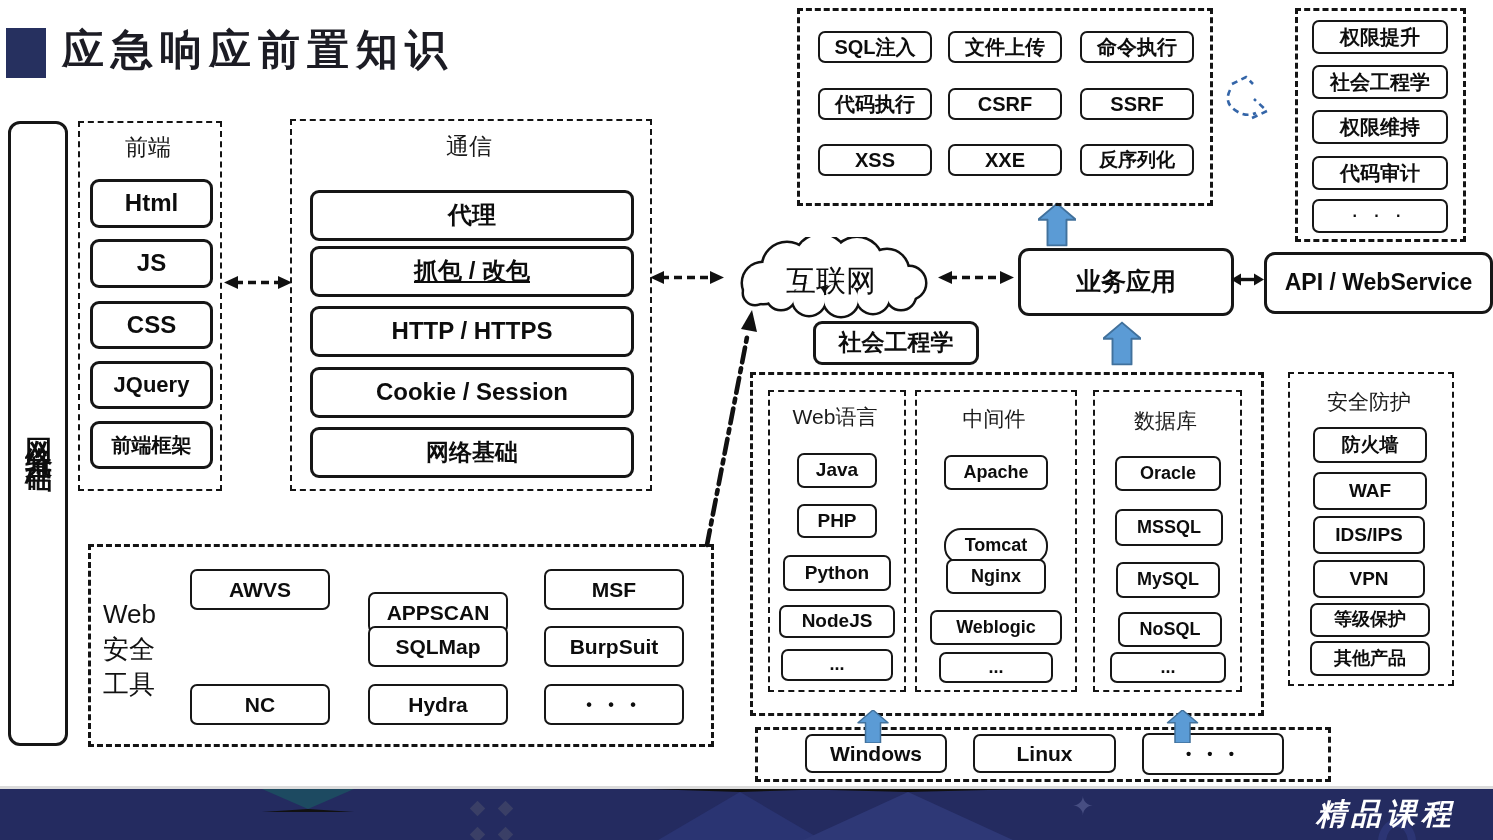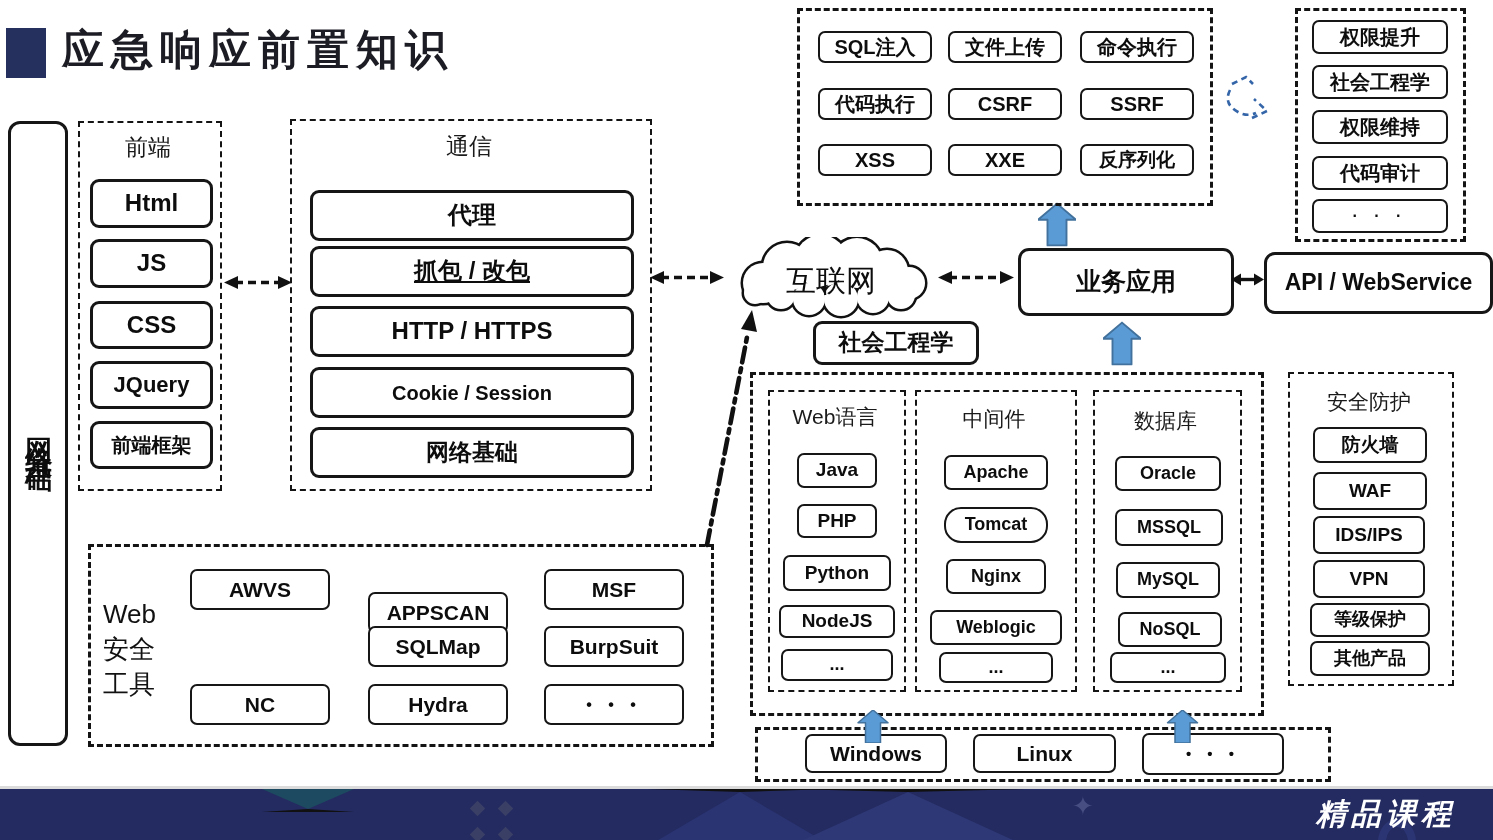--- a/index.html
+++ b/index.html
@@ -40,21 +40,21 @@
   <div class="box" style="left:90px;top:239px;width:117px;height:43px;font-size:24px;">JS</div>
   <div class="box" style="left:90px;top:301px;width:117px;height:42px;font-size:24px;">CSS</div>
   <div class="box" style="left:90px;top:361px;width:117px;height:42px;font-size:22px;">JQuery</div>
   <div class="box" style="left:90px;top:421px;width:117px;height:42px;font-size:20px;">前端框架</div>
 
   <div class="group" style="left:290px;top:119px;width:358px;height:368px;"></div>
   <div class="gtitle" style="left:290px;top:131px;width:358px;font-size:23px;">通信</div>
   <div class="box" style="left:310px;top:190px;width:318px;height:45px;font-size:24px;">代理</div>
   <div class="box" style="left:310px;top:246px;width:318px;height:45px;font-size:24px;text-decoration:underline;">抓包 / 改包</div>
   <div class="box" style="left:310px;top:306px;width:318px;height:45px;font-size:24px;">HTTP / HTTPS</div>
-  <div class="box" style="left:310px;top:367px;width:318px;height:45px;font-size:20px;">Cookie / Session</div>
+  <div class="box" style="left:310px;top:367px;width:318px;height:45px;font-size:24px;">Cookie / Session</div>
   <div class="box" style="left:310px;top:427px;width:318px;height:45px;font-size:23px;">网络基础</div>
 
   <svg class="abs" style="left:224px;top:274px;" width="68" height="17" viewBox="0 0 68 17">
     <line x1="11" y1="8.5" x2="57" y2="8.5" stroke="#111" stroke-width="3.6" stroke-dasharray="8 5"></line>
     <polygon points="0,8.5 14,2 14,15" fill="#111"></polygon>
       <polygon points="68,8.5 54,2 54,15" fill="#111"></polygon>
   </svg>
   <svg class="abs" style="left:650px;top:269px;" width="74" height="17" viewBox="0 0 74 17">
     <line x1="11" y1="8.5" x2="63" y2="8.5" stroke="#111" stroke-width="3.6" stroke-dasharray="8 5"></line>
     <polygon points="0,8.5 14,2 14,15" fill="#111"></polygon>
@@ -163,21 +163,21 @@
   <div class="gtitle" style="left:768px;top:403px;width:134px;font-size:21px;">Web语言</div>
   <div class="box thin" style="left:797px;top:453px;width:76px;height:31px;font-size:19px;">Java</div>
   <div class="box thin" style="left:797px;top:504px;width:76px;height:30px;font-size:19px;">PHP</div>
   <div class="box thin" style="left:783px;top:555px;width:104px;height:32px;font-size:19px;">Python</div>
   <div class="box thin" style="left:779px;top:605px;width:112px;height:29px;font-size:19px;">NodeJS</div>
   <div class="box thin" style="left:781px;top:649px;width:108px;height:28px;font-size:18px;">...</div>
 
   <div class="group" style="left:915px;top:390px;width:158px;height:298px;"></div>
   <div class="gtitle" style="left:915px;top:405px;width:158px;font-size:21px;">中间件</div>
   <div class="box thin" style="left:944px;top:455px;width:100px;height:31px;font-size:18px;">Apache</div>
-  <div class="box thin" style="left:944px;top:507px;width:100px;height:32px;font-size:18px;border-radius:17px;">Tomcat</div>
+  <div class="box thin" style="left:944px;top:528px;width:100px;height:32px;font-size:18px;border-radius:17px;">Tomcat</div>
   <div class="box thin" style="left:946px;top:559px;width:96px;height:31px;font-size:18px;">Nginx</div>
   <div class="box thin" style="left:930px;top:610px;width:128px;height:31px;font-size:18px;">Weblogic</div>
   <div class="box thin" style="left:939px;top:652px;width:110px;height:27px;font-size:18px;">...</div>
 
   <div class="group" style="left:1093px;top:390px;width:145px;height:298px;"></div>
   <div class="gtitle" style="left:1093px;top:407px;width:145px;font-size:21px;">数据库</div>
   <div class="box thin" style="left:1115px;top:456px;width:102px;height:31px;font-size:18px;">Oracle</div>
   <div class="box thin" style="left:1115px;top:509px;width:104px;height:33px;font-size:18px;">MSSQL</div>
   <div class="box thin" style="left:1116px;top:562px;width:100px;height:32px;font-size:18px;">MySQL</div>
   <div class="box thin" style="left:1118px;top:612px;width:100px;height:31px;font-size:18px;">NoSQL</div>

